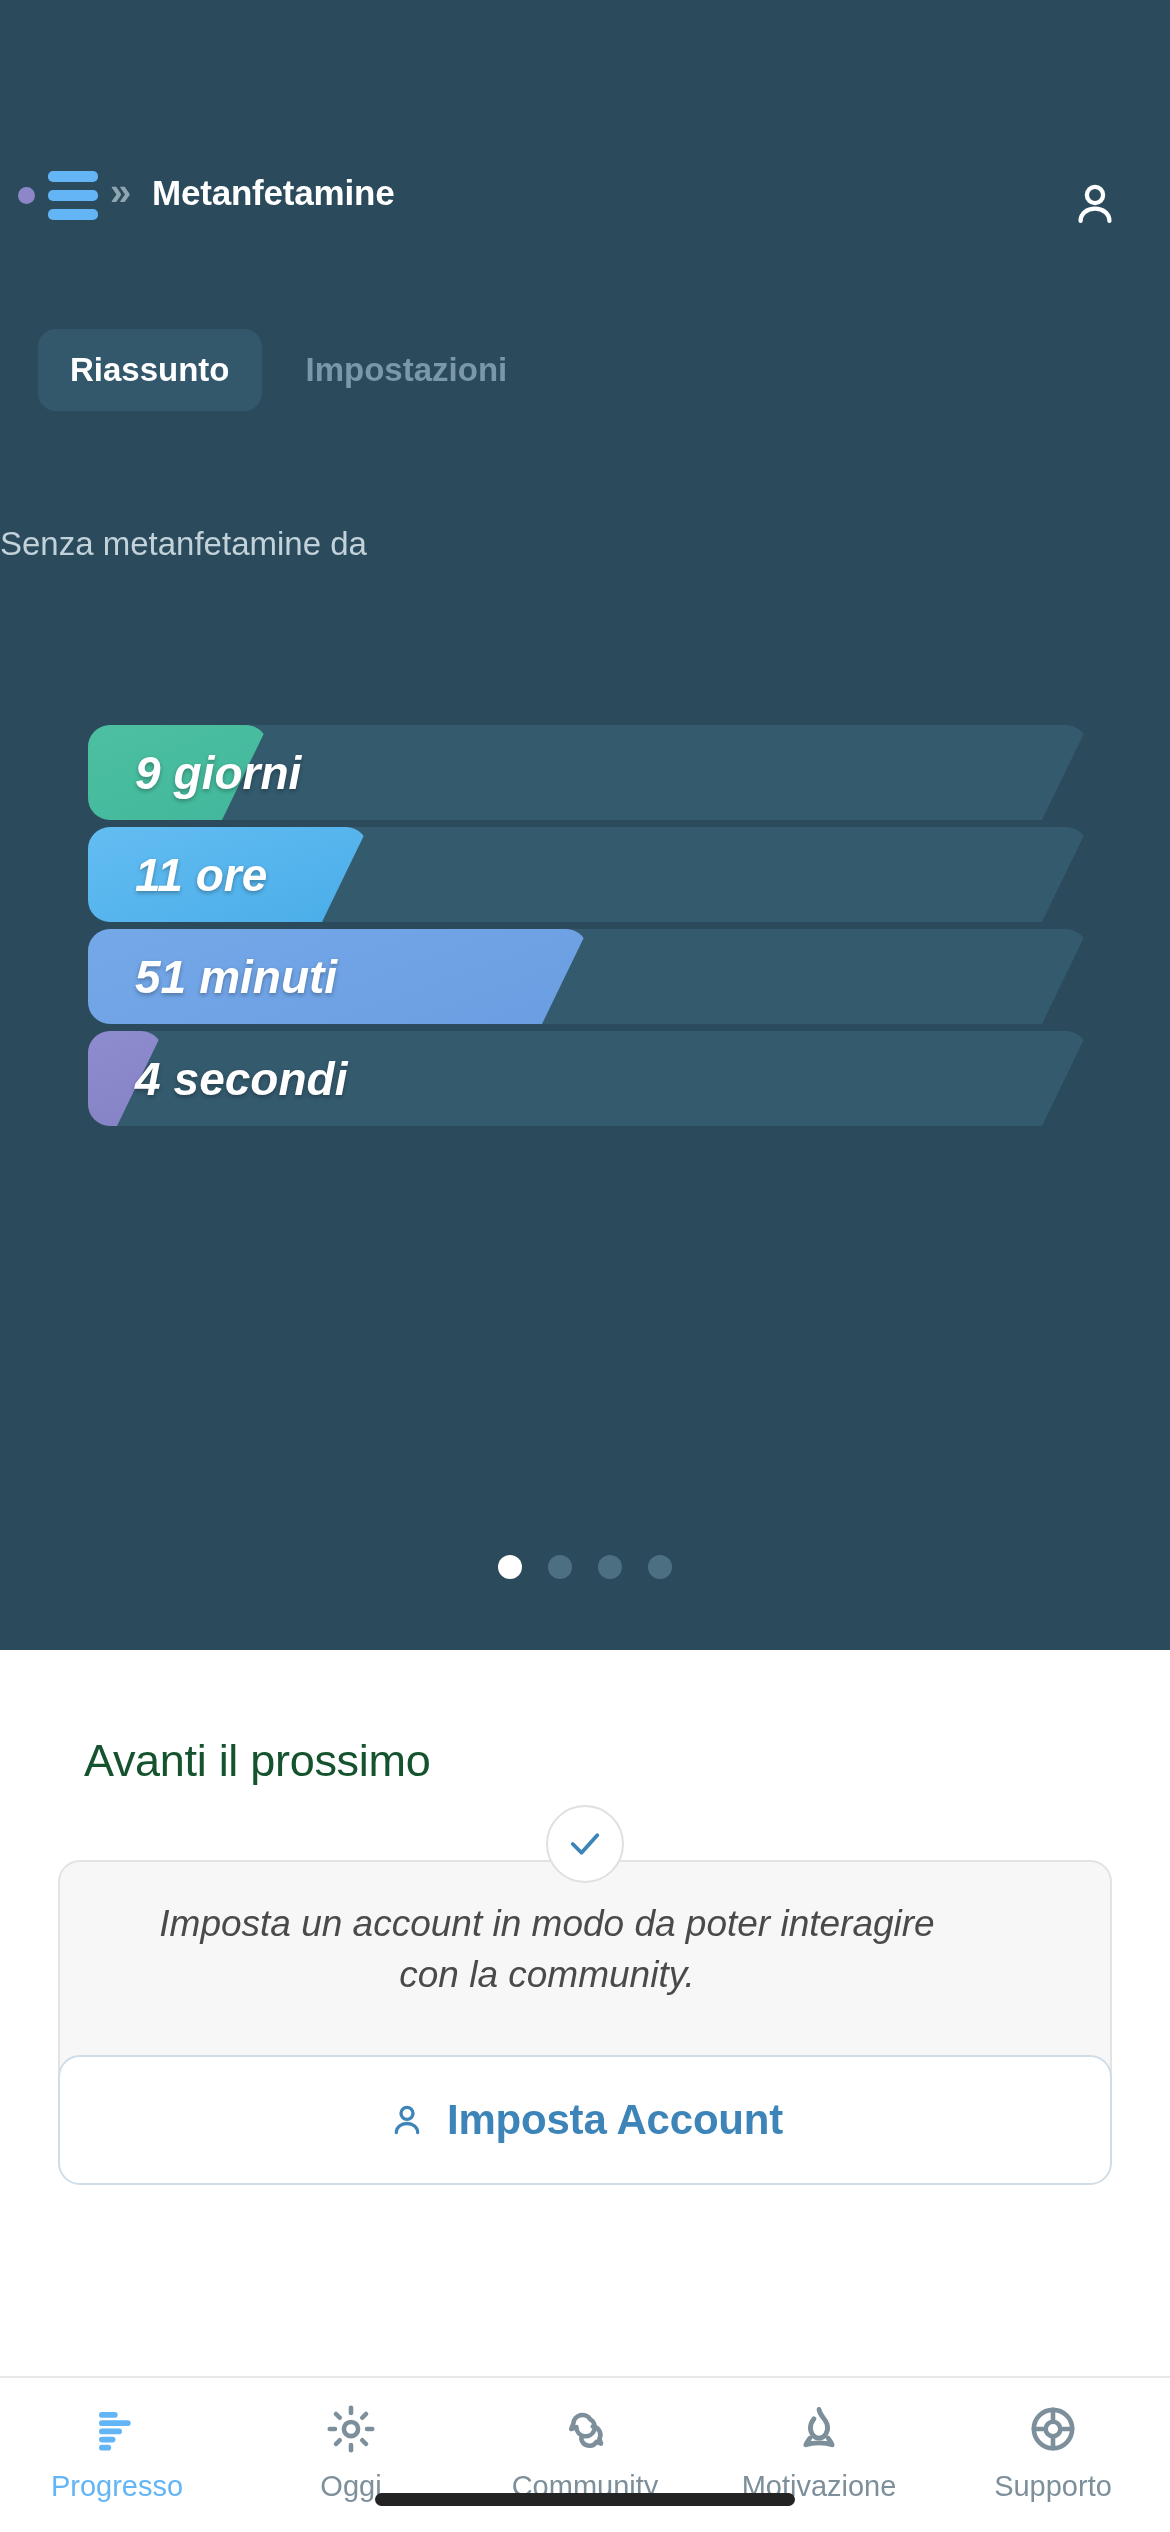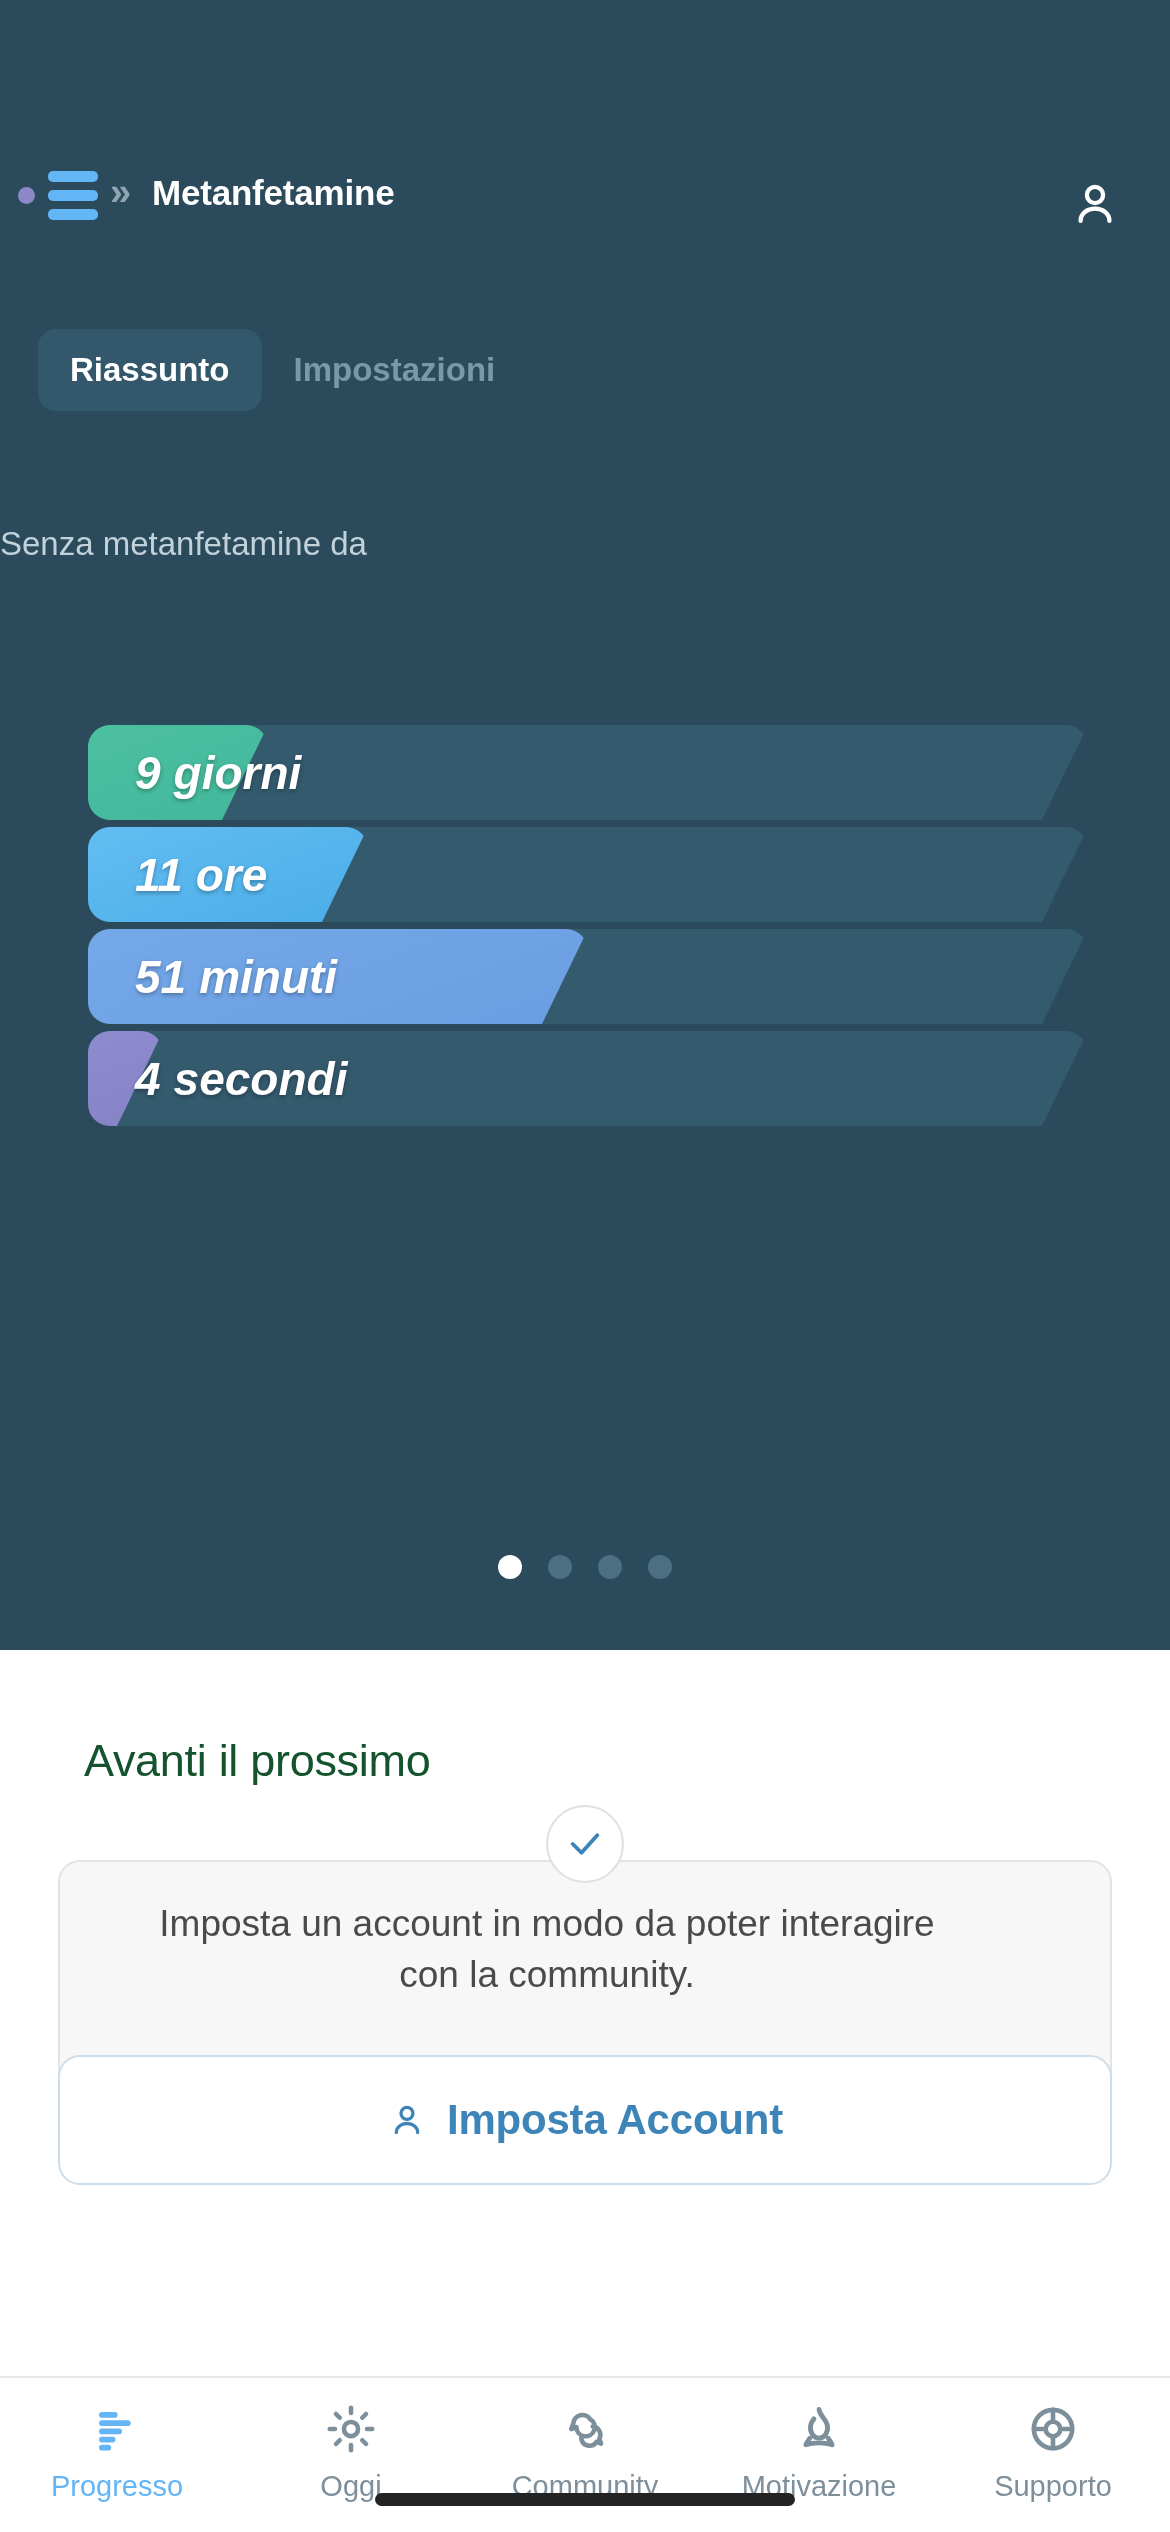--- a/index.html
+++ b/index.html
@@ -88,21 +88,21 @@
     width:74px; height:74px;
     display:flex; align-items:center; justify-content:center;
     cursor:pointer;
   }
 
   
   .tabs {
     position:absolute; top:320px; left:0;
     width:1170px; height:100px;
     display:flex; align-items:center;
-    padding-left:38px; gap:0;
+    padding-left:38px; gap:12px;
   }
   .tab {
     font-size:33px; font-weight:700;
     color:#7b98a8; white-space:nowrap;
     padding:22px 32px; border-radius:18px;
     cursor:pointer;
   }
   .tab.active { background:#33586c; color:#ffffff; }
 
   
@@ -177,21 +177,21 @@
     transform:translateX(-50%);
     width:78px; height:78px; border-radius:50%;
     background:#ffffff; border:2px solid #e0e0e0;
     display:flex; align-items:center; justify-content:center;
     z-index:4;
   }
   .task-text {
     position:absolute; left:0; top:1898px;
     width:1094px; padding:0 125px;
     text-align:center;
-    font-size:37px; color:#4a4a4a; line-height:1.38;
+    font-size:37px; color:#4a4a4a; line-height:1.38;font-style:italic;
   }
   .cta-button {
     position:absolute; left:58px; top:2055px;
     width:1054px; height:130px;
     background:#ffffff;
     border:2px solid #cfdde8;
     border-radius:22px;
     display:flex; align-items:center; justify-content:center;
     gap:20px;
     cursor:pointer;

